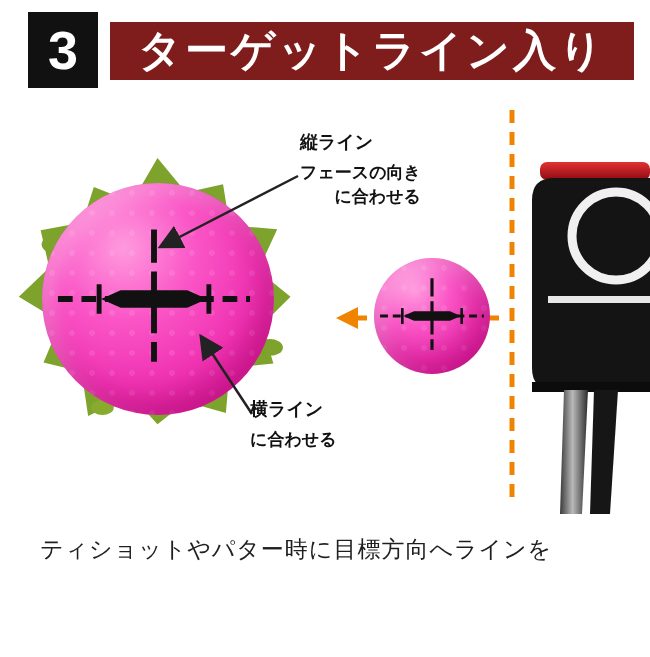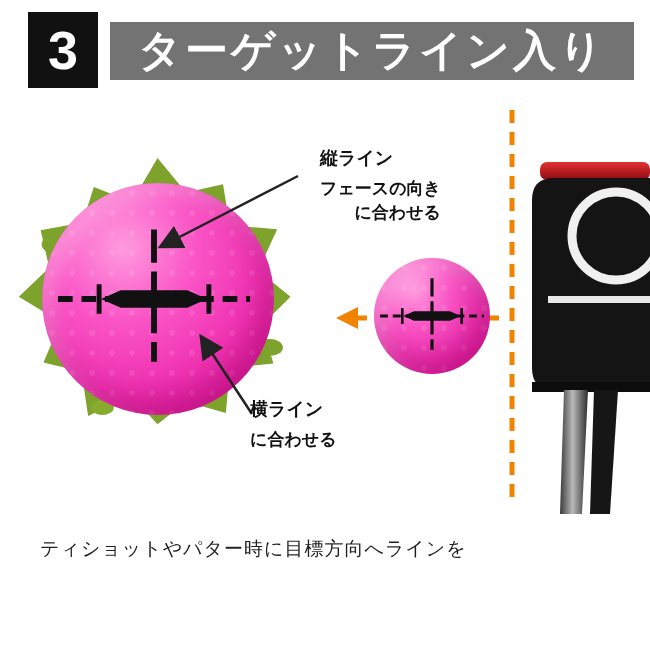--- a/index.html
+++ b/index.html
@@ -8,21 +8,21 @@
   .page { position:relative; width:650px; height:657px; background:#fff; overflow:hidden; }
 
   
   .num-box {
     position:absolute; left:28px; top:12px; width:70px; height:76px;
     background:#111; color:#fff; display:flex; align-items:center; justify-content:center;
     font-size:54px; font-weight:800;
   }
   .title-bar {
     position:absolute; left:110px; top:22px; right:16px; height:58px;
-    background:#737373; color:#fff; display:flex; align-items:center; justify-content:center;
+    background:#7f1d1d; color:#fff; display:flex; align-items:center; justify-content:center;
     font-size:43px; font-weight:800; letter-spacing:3px; white-space:nowrap;
   }
 
   
   .illustration { position:absolute; left:0; top:100px; width:650px; height:425px; }
 
   .grass { position:absolute; left:15px; top:56px; width:285px; height:274px; z-index:1; }
 
   .ball {
     position:absolute; border-radius:50%; z-index:2;
@@ -39,28 +39,28 @@
   .marking-large { width:196px; height:147px; transform:translate(calc(-50% - 4px),-50%); }
   .marking-small { width:106px; height:80px; transform:translate(-50%,-50%); }
 
   .orange-layer, .leader-layer { position:absolute; left:0; top:0; width:650px; height:425px; pointer-events:none; }
   .orange-layer { z-index:1; }
   .leader-layer { z-index:5; }
 
   .callout { position:absolute; z-index:6; color:#111; font-weight:800; }
   .callout .c-title { font-size:18px; margin-bottom:7px; }
   .callout .c-line { font-size:17px; line-height:24px;text-align:right; }
-  .callout-vert { left:300px; top:46px;margin-left:20px; }
+  .callout-vert { left:300px; top:30px; }
   .callout-horiz { left:250px; top:297px; }
 
   .putter { position:absolute; left:524px; top:58px; width:126px; height:362px; z-index:2; }
 
   
   .caption { position:absolute; left:40px; top:528px; width:585px; color:#1f1f1f; }
-  .caption div { font-size:19px; line-height:42px; font-weight:500; letter-spacing:1px; white-space:nowrap; }
+  .caption div { font-size:23px; line-height:42px; font-weight:500; letter-spacing:1px; white-space:nowrap; }
 </style>
 </head>
 <body>
 
 <div class="page">
 
   <svg width="0" height="0" style="position:absolute" aria-hidden="true">
     <defs>
       <g id="tl-marking">
         <line x1="100" y1="4" x2="100" y2="146" stroke="#111" stroke-width="6" stroke-dasharray="34 9 20 9"></line>

